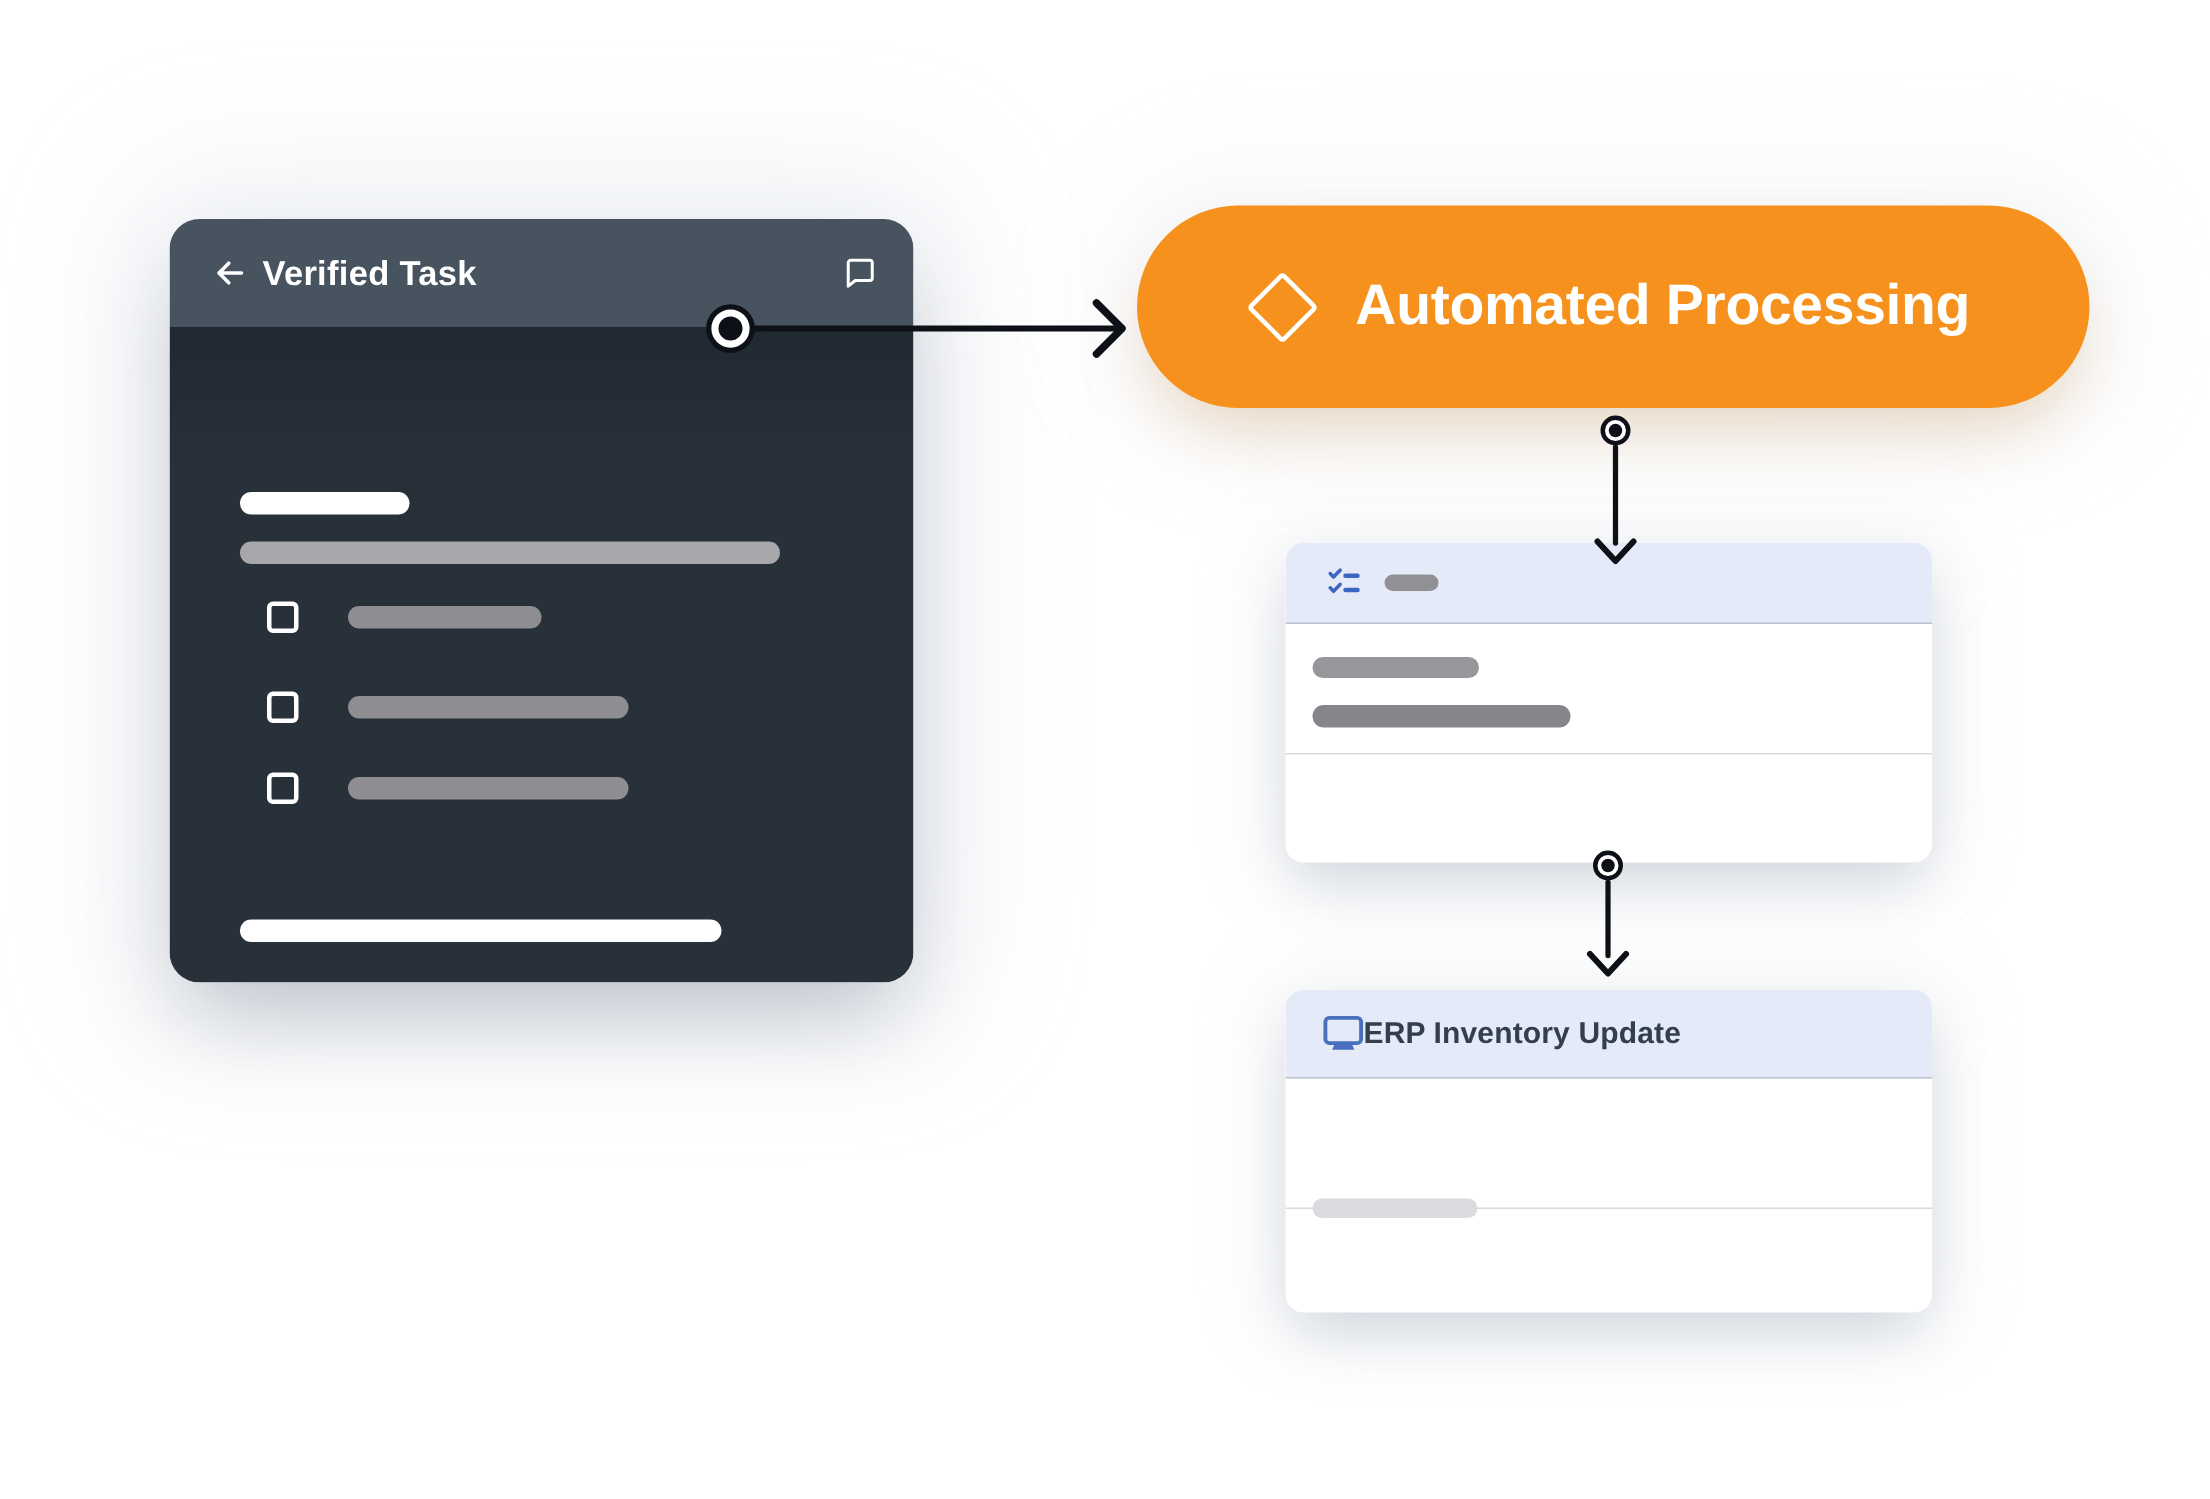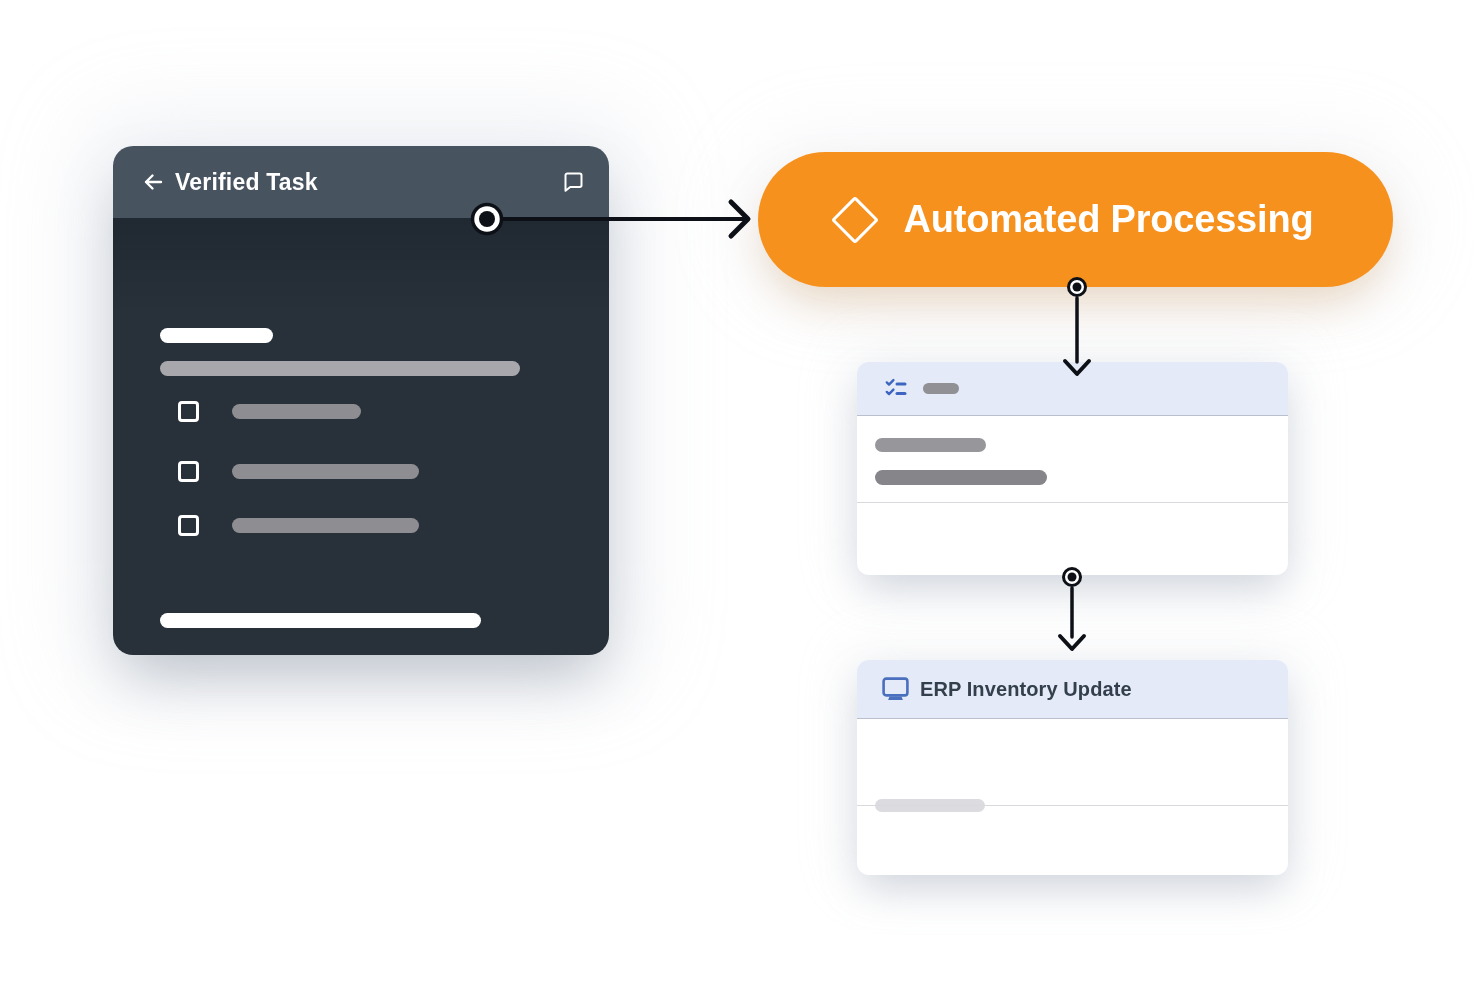--- a/index.html
+++ b/index.html
@@ -31,21 +31,21 @@
   .check-row.r2{top:243px;}
   .check-row.r3{top:297px;}
   .checkbox{width:15px;height:15px;border:3px solid #ffffff;border-radius:4px;background:transparent;cursor:pointer;flex:0 0 auto;}
   .check-bar{height:15px;border-radius:8px;background:#8e8e92;margin-left:33px;}
   .check-bar.w1{width:129px;}
   .check-bar.w2{width:187px;}
   .sk-footer{left:47px;top:395px;width:321px;height:15px;background:#ffffff;}
 
   
   .process-pill{
-    position:absolute;left:758px;top:152px;width:635px;height:135px;
+    position:absolute;left:758px;top:137px;width:635px;height:135px;
     border-radius:68px;background:#f6911e;cursor:pointer;
     display:flex;align-items:center;justify-content:center;gap:32px;
     box-shadow:0 22px 45px -8px rgba(200,150,90,.35), 0 0 70px 15px rgba(215,220,230,.25);
   }
   .diamond{
     width:28px;height:28px;border:3.5px solid #ffffff;border-radius:3px;
     transform:rotate(45deg);flex:0 0 auto;
   }
   .pill-label{color:#ffffff;font-size:38px;font-weight:600;letter-spacing:-.2px;white-space:nowrap;}
 
@@ -57,21 +57,21 @@
   }
   .flow-card.card-subtask{top:362px;height:213px;}
   .flow-card.card-erp{top:660px;height:215px;}
   .flow-card-header{
     background:#e4eaf7;display:flex;align-items:center;
     border-bottom:1px solid #b9bfcc;
   }
   .card-subtask .flow-card-header{height:53px;padding:0 0 0 27px;}
   .card-erp .flow-card-header{height:58px;padding:0 0 0 25px;}
   .header-sk-pill{width:36px;height:11px;border-radius:6px;background:#919195;margin-left:15px;}
-  .erp-title{color:#333f4c;font-size:20px;font-weight:600;margin-left:11px;letter-spacing:.1px;}
+  .erp-title{color:#333f4c;font-size:20px;font-weight:600;margin-left:0;letter-spacing:.1px;}
   .flow-card-body{position:relative;}
   .sk-c1{left:18px;top:22px;width:111px;height:14px;background:#97979b;}
   .sk-c2{left:18px;top:54px;width:172px;height:15px;background:#86868a;}
   .divider{position:absolute;left:0;right:0;height:1px;background:#d9d9dd;}
   .card-subtask .divider{top:140px;}
   .card-erp .divider{top:145px;}
   .sk-erp{left:18px;top:80px;width:110px;height:13px;background:#dcdce0;}
 
   
   .connectors{position:absolute;left:0;top:0;width:1473px;height:999px;pointer-events:none;}

